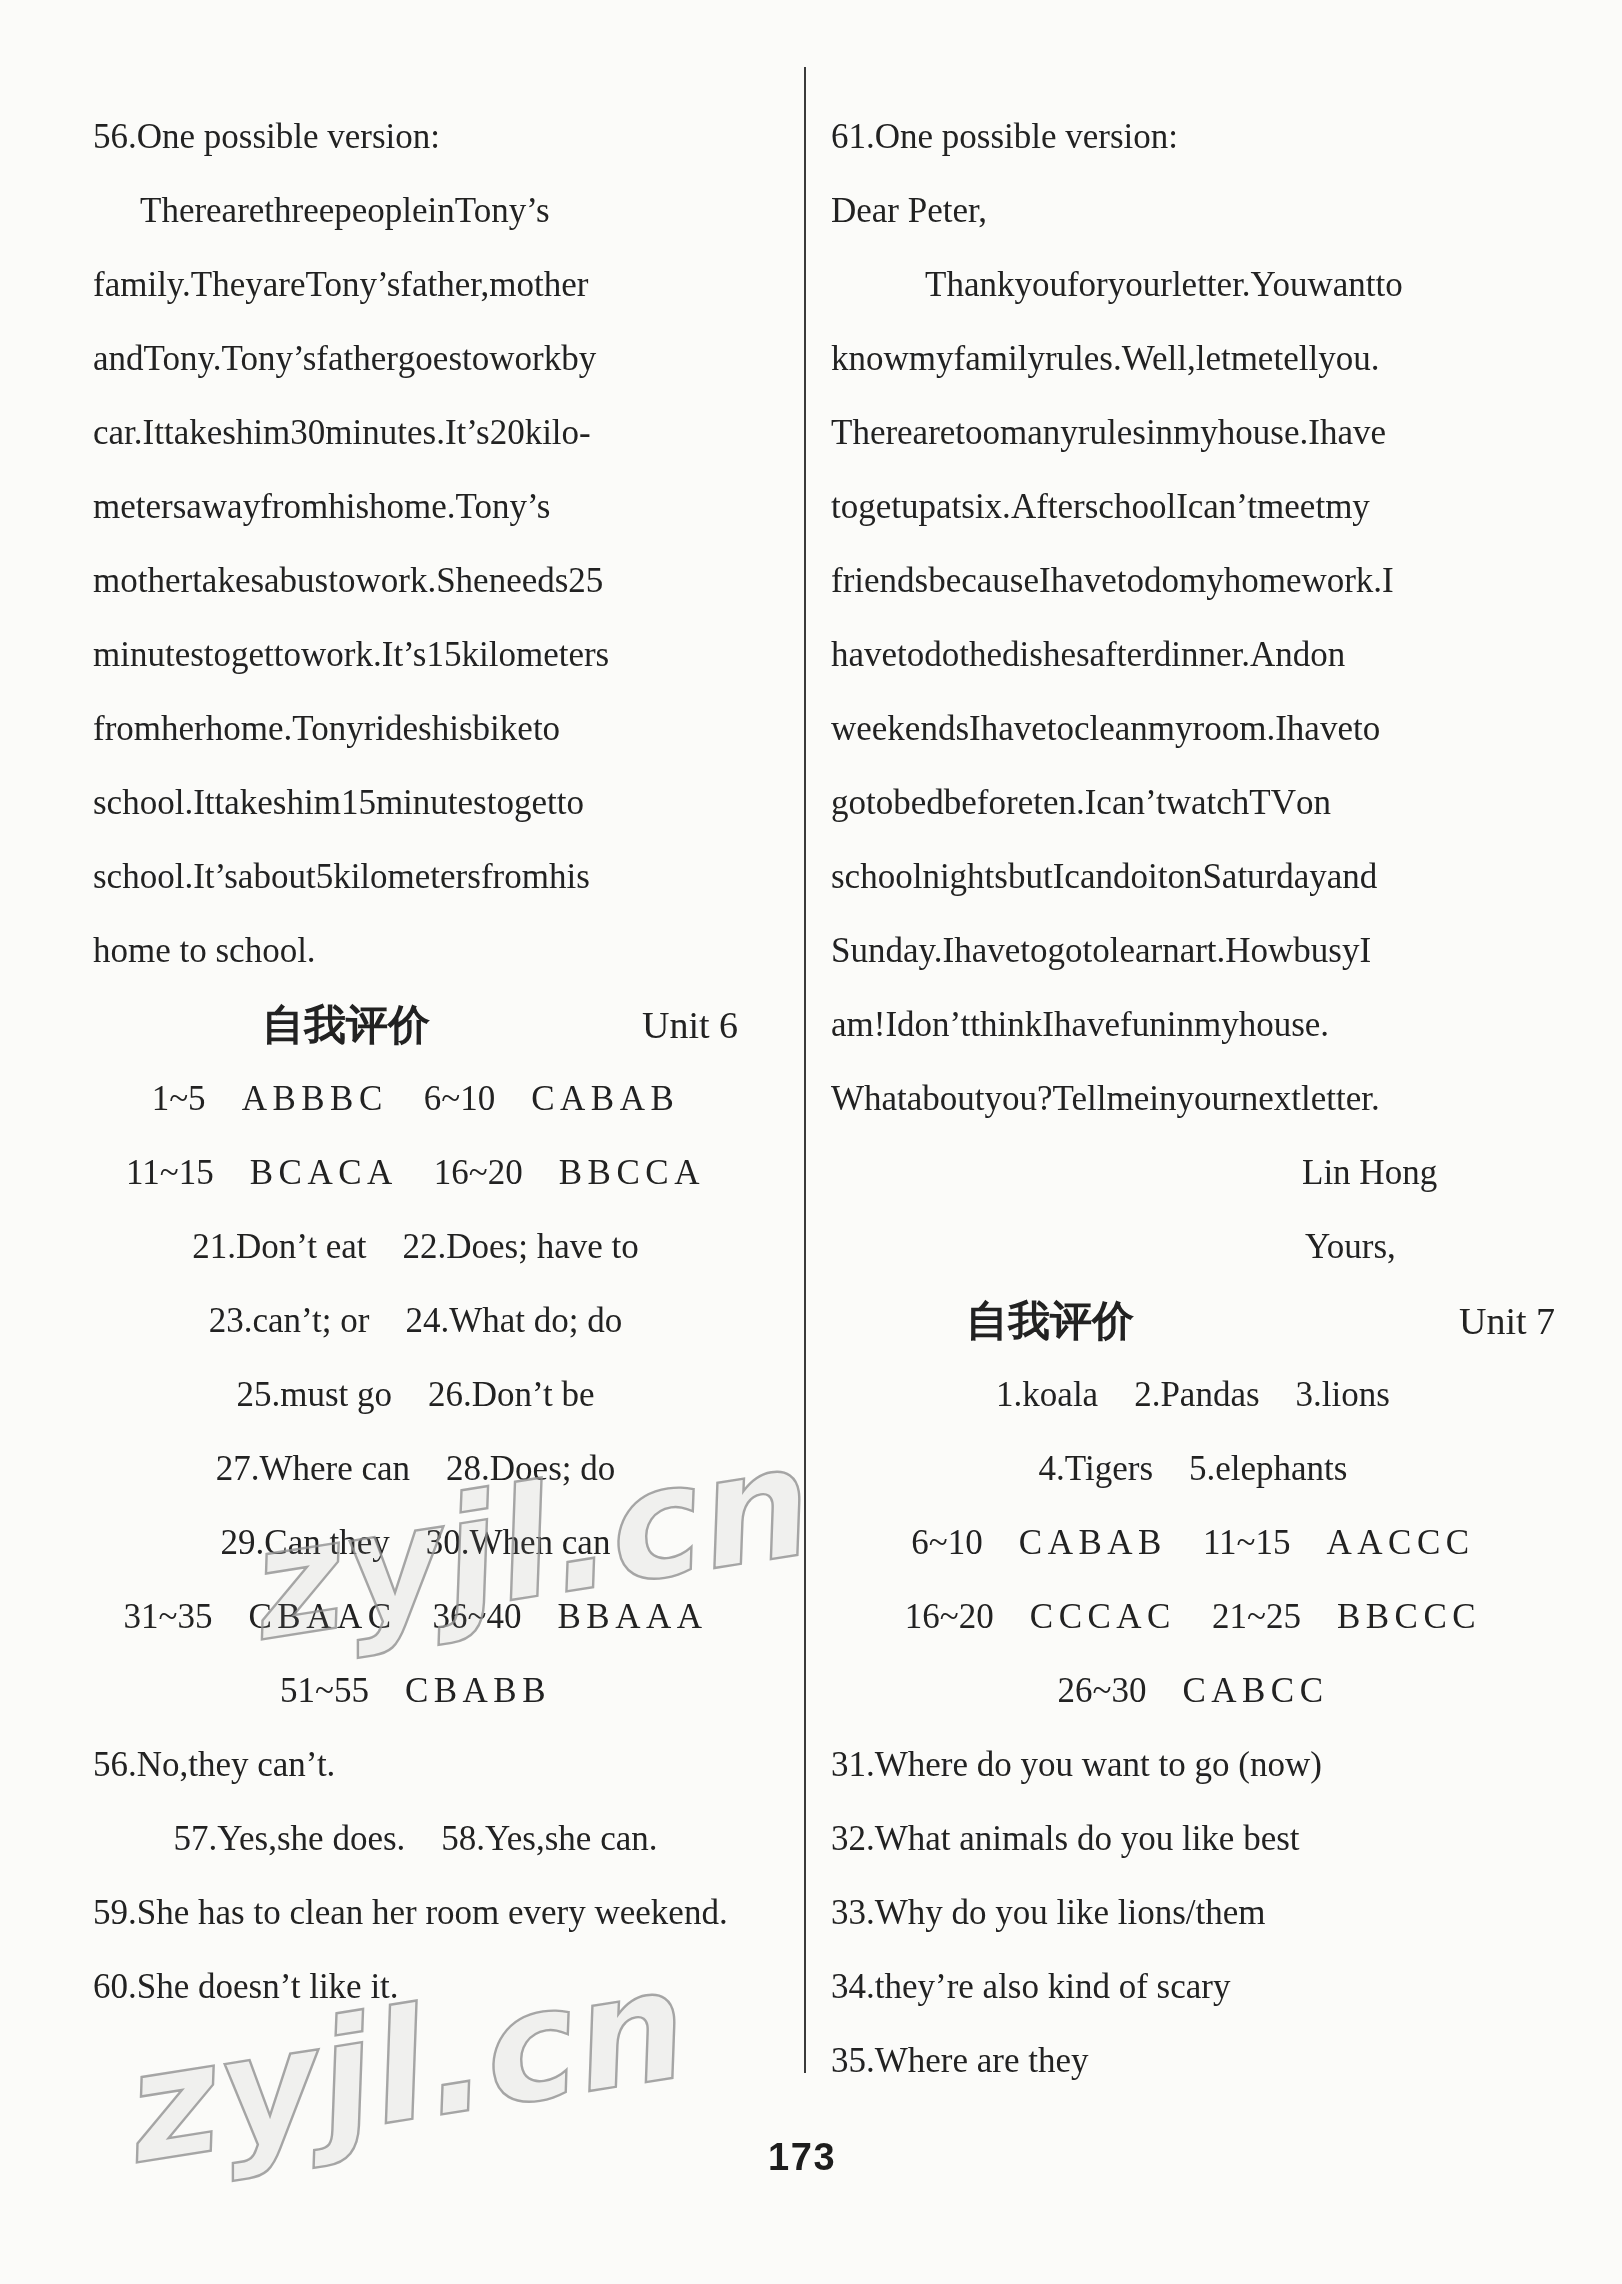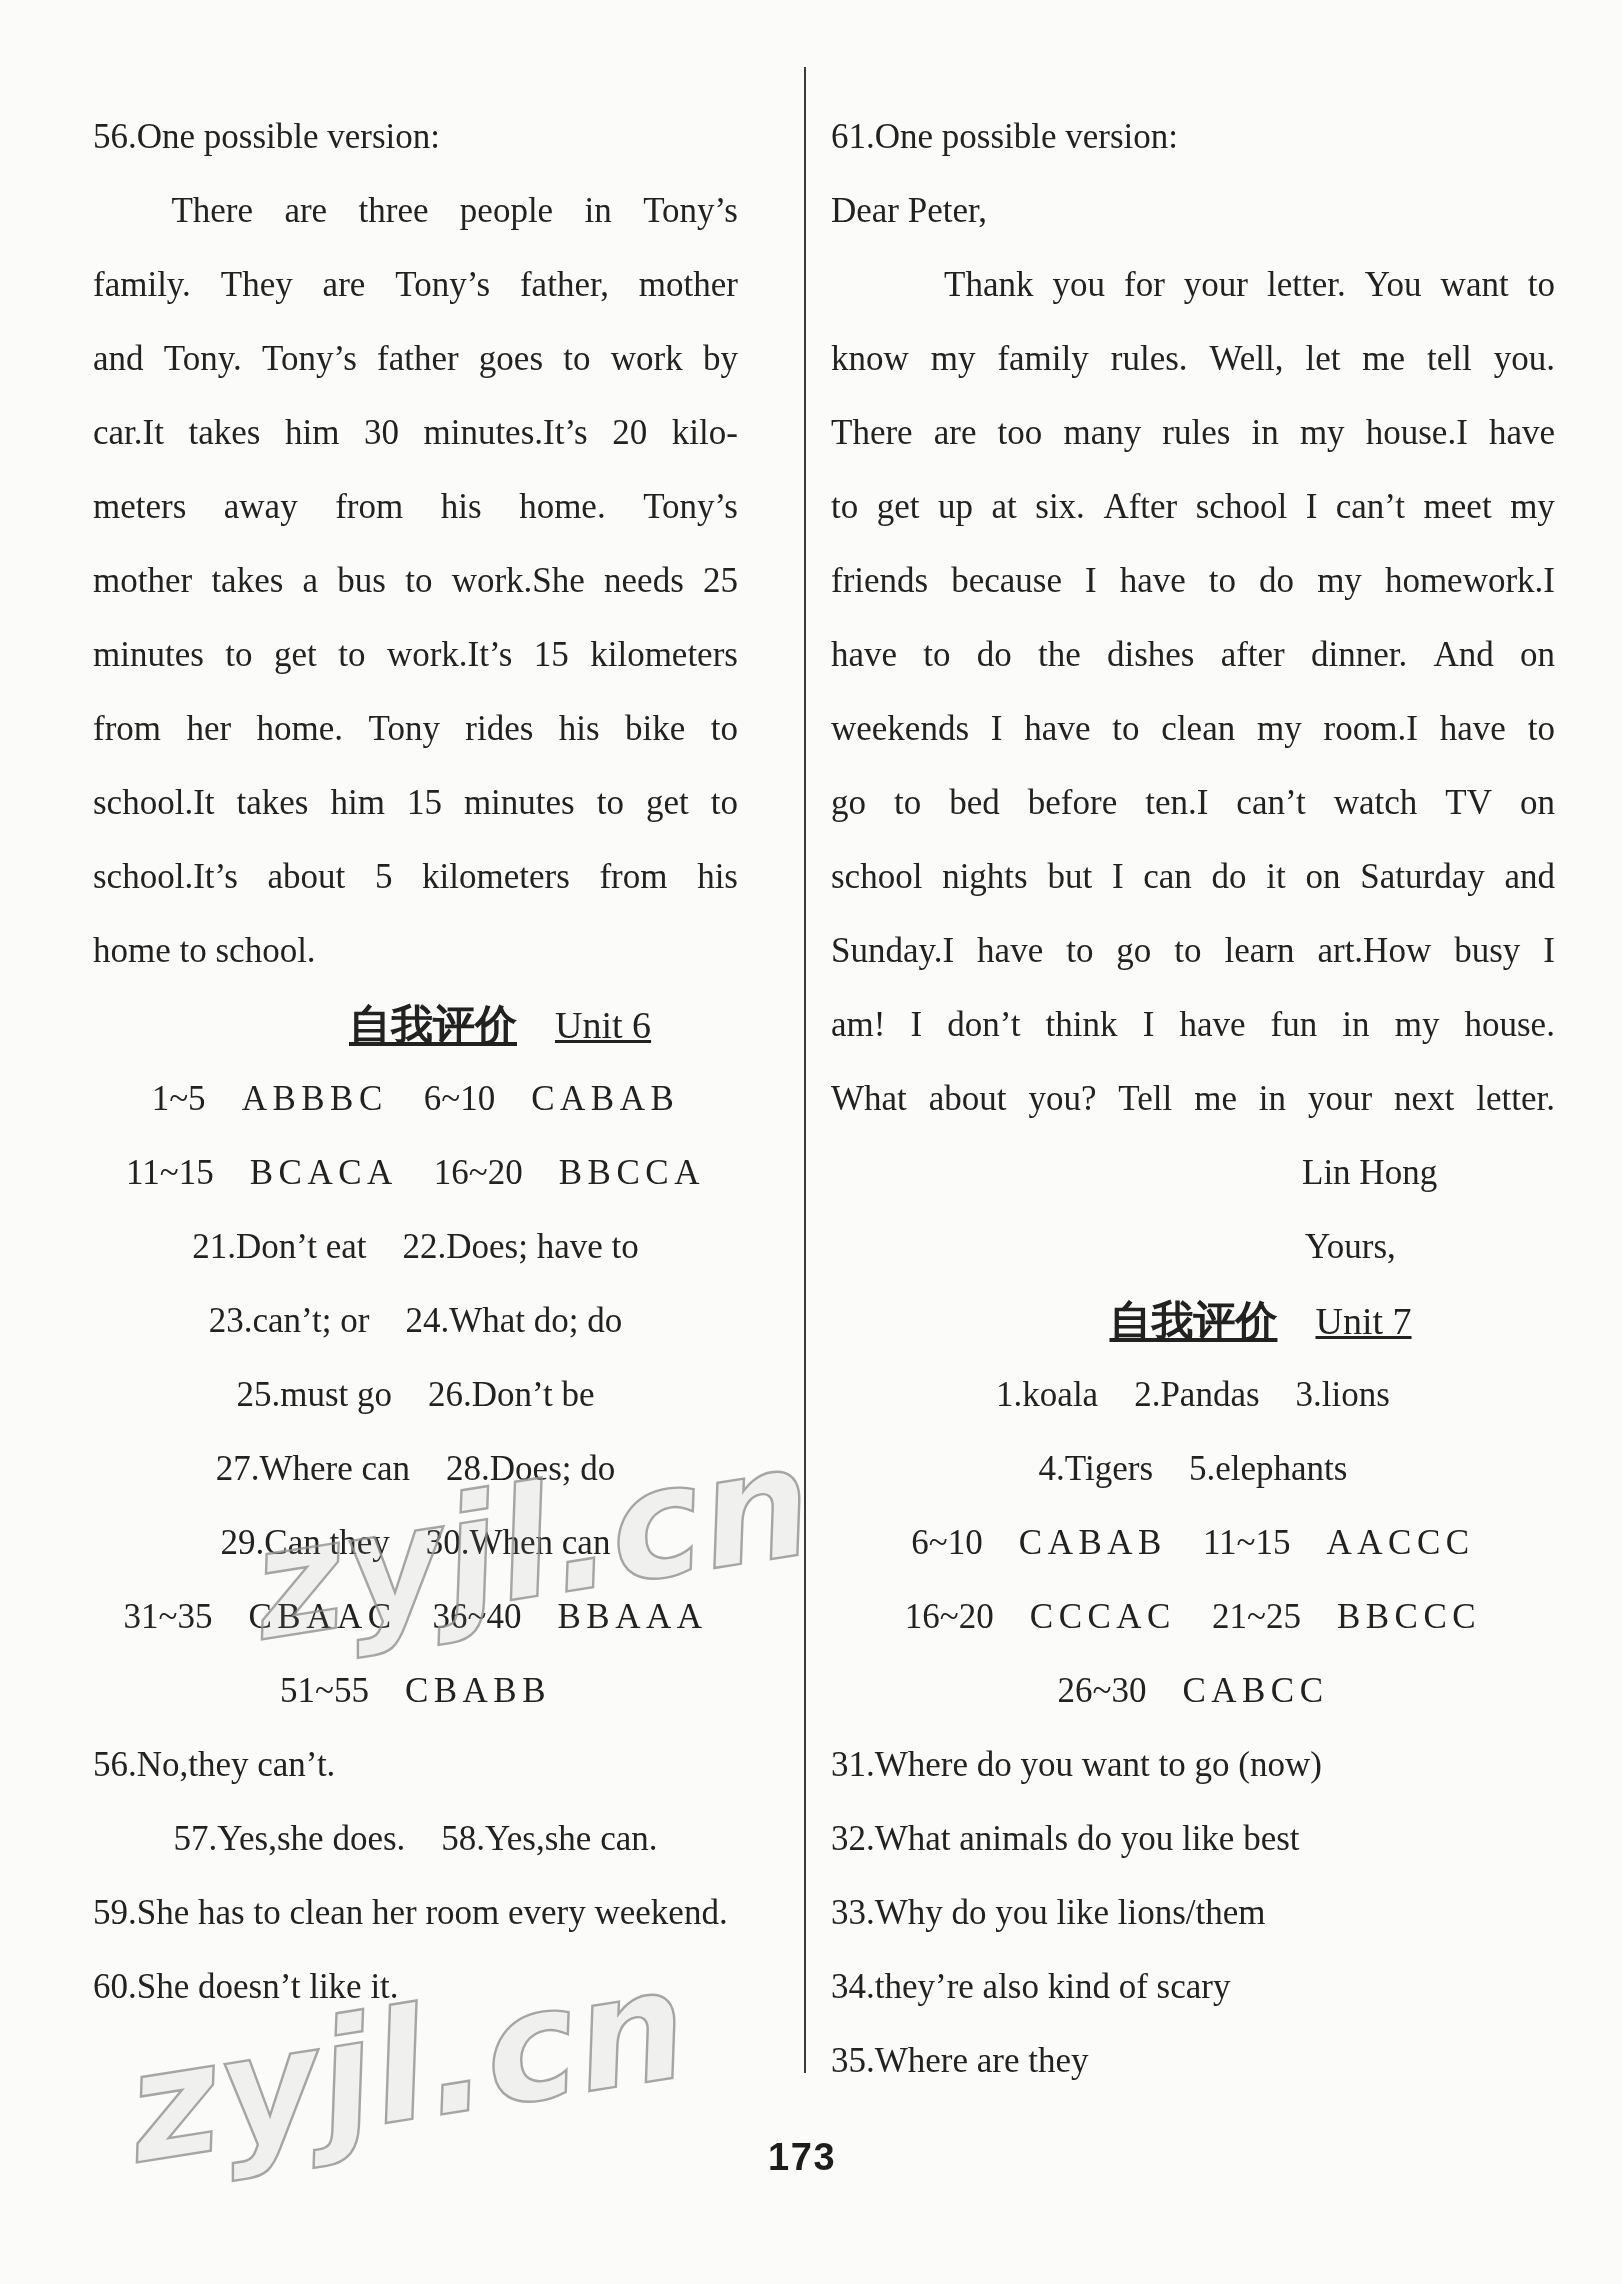--- a/index.html
+++ b/index.html
@@ -15,24 +15,24 @@
   .col { position:absolute; top:100px; }
   #left-col  { left:93px;  width:645px; }
   #right-col { left:831px; width:724px; }
   .row {
     height:74px;
     display:flex;
     align-items:center;
     font-size:35px;
     white-space:nowrap;
   }
-  .row.justify { justify-content:space-between; }
+  .row.justify { }
   .row.plain   { justify-content:flex-start; }
   .row.items   { justify-content:center; gap:36px; }
-  .row.heading { justify-content:center; gap:38px;text-decoration:underline; }
+  .row.heading { justify-content:space-between; gap:38px; }
   .indent-spacer { display:inline-block; height:0.8px; }
   .caps { letter-spacing:5.5px; }
   .heading .zh {
     font-weight:700;
     font-size:42px;
     font-family:"Liberation Sans","DejaVu Sans",sans-serif;
   }
   .heading .en { font-size:38px; }
   .divider {
     position:absolute;

